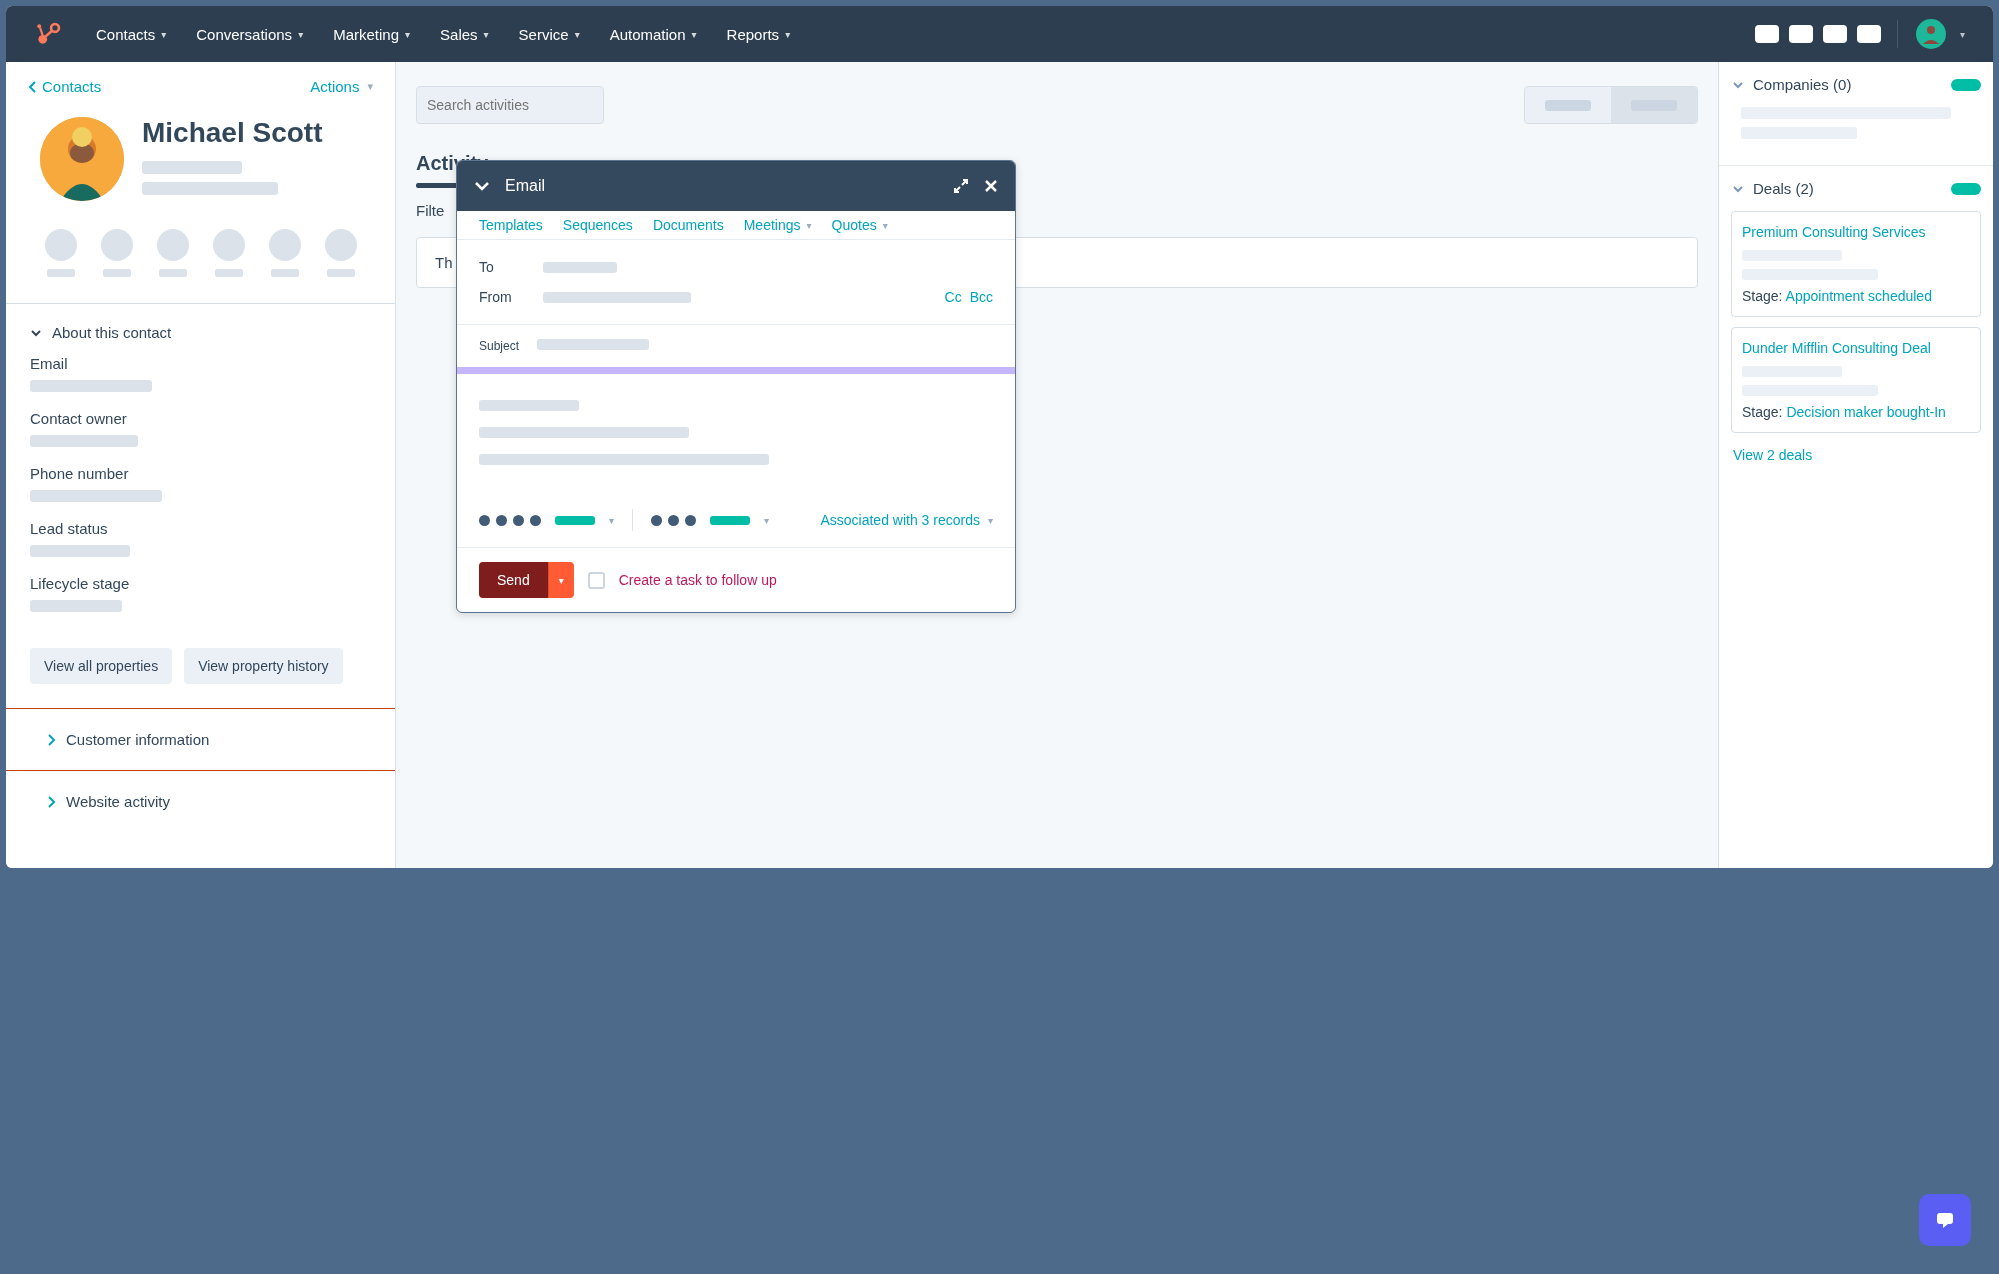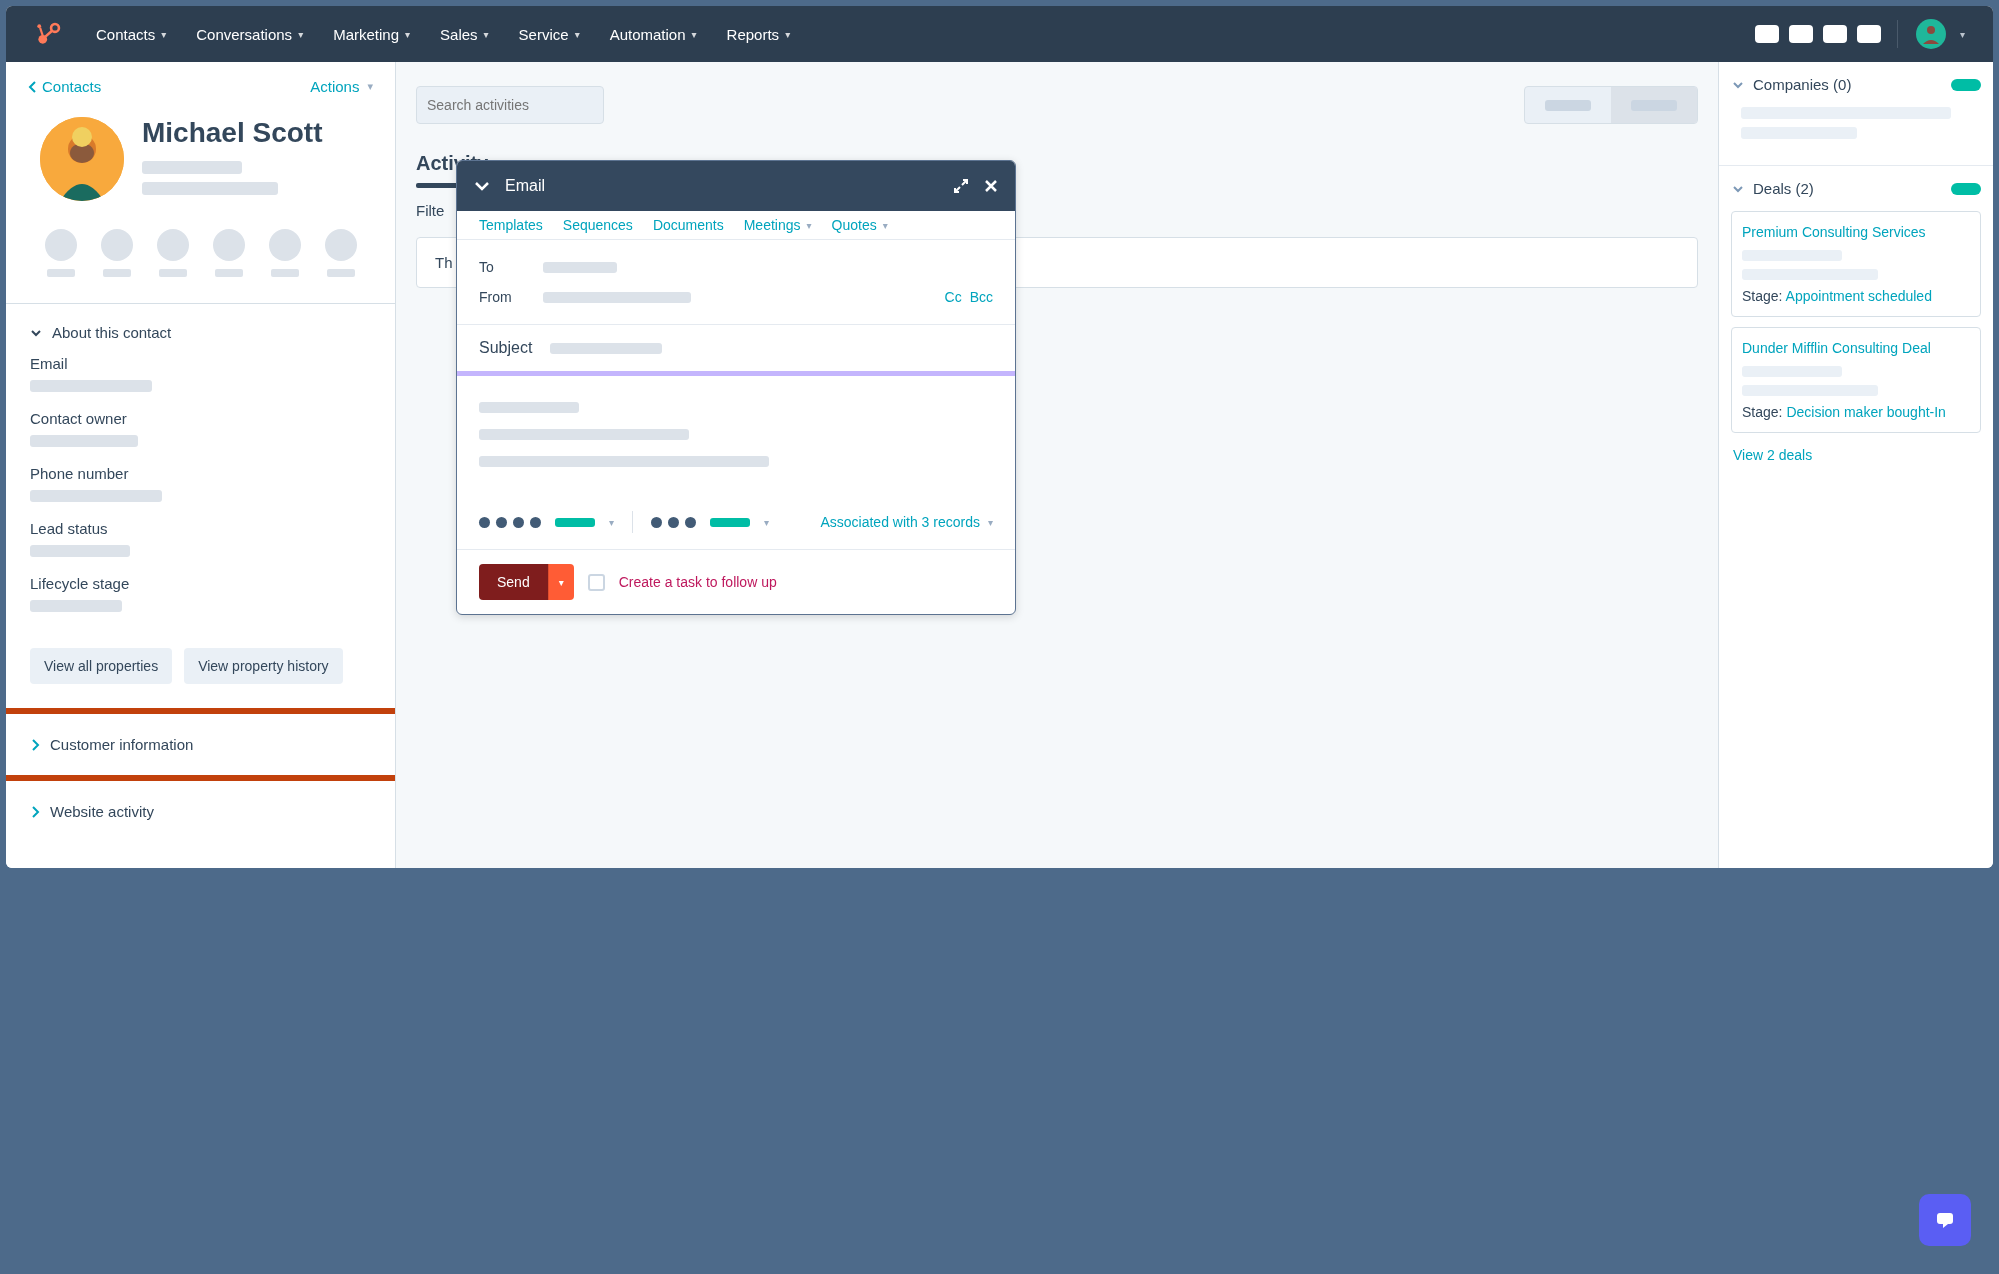--- a/index.html
+++ b/index.html
@@ -42,21 +42,21 @@
 
   .section-divider { border-top: 1px solid #d6dfe6; }
   .collapse-hdr { display: flex; align-items: center; gap: 10px; padding: 20px 22px 14px 24px; color: #33475b; font-size: 15px; font-weight: 500; cursor: pointer; }
   .collapse-hdr .caret { color: #33475b; }
   .field-list { padding: 0 24px 18px; }
   .field { margin-bottom: 18px; }
   .field-label { color: #33475b; font-size: 15px; margin-bottom: 8px; }
   .field .ph { height: 12px; width: 122px; }
   .prop-buttons { display: flex; gap: 12px; padding: 0 24px 24px; }
   .prop-btn { background: #eaf0f6; color: #33475b; border: none; border-radius: 4px; padding: 10px 14px; font-size: 14px; cursor: pointer; }
-  .collapse-row { display: flex; align-items: center; gap: 10px; padding: 22px 24px; color: #33475b; font-size: 15px; cursor: pointer; border-top: 6px solid #c2410c; }
+  .collapse-row { display: flex; align-items: center; gap: 10px; padding: 22px 40px; color: #33475b; font-size: 15px; cursor: pointer; border-top: 1px solid #c2410c; }
   .collapse-row .caret-r { color: #00a4bd; font-weight: bold; }
 
   
   .center { flex: 1; position: relative; padding: 24px 20px; background: #f5f8fa; overflow: hidden; }
   .search-row { display: flex; justify-content: space-between; align-items: center; margin-bottom: 28px; }
   .search-box { display: flex; align-items: center; background: #eaf0f6; border: 1px solid #d6dfe6; border-radius: 4px; height: 38px; width: 188px; padding: 0 10px; }
   .search-box input { border: none; background: transparent; flex: 1; font-size: 14px; color: #7c98b6; outline: none; }
   .search-box .search-icon { color: #00a4bd; }
   .seg-toggle { display: flex; background: #eaf0f6; border: 1px solid #d6dfe6; border-radius: 4px; height: 38px; overflow: hidden; }
   .seg-toggle .seg { width: 86px; display: flex; align-items: center; justify-content: center; }
@@ -73,21 +73,21 @@
   .em-hdr .title { font-size: 16px; flex: 1; }
   .em-hdr .icon-btn { cursor: pointer; color: #fff; display: flex; }
   .em-tabs { display: flex; gap: 20px; padding: 6px 22px; border-bottom: 1px solid #e5eaf0; }
   .em-tab { color: #00a4bd; font-size: 14px; font-weight: 500; display: flex; align-items: center; gap: 6px; cursor: pointer; }
   .em-tab .chev { color: #99acc2; font-size: 10px; }
   .em-fields { padding: 12px 22px; border-bottom: 1px solid #e5eaf0; }
   .em-field-row { display: flex; align-items: center; gap: 18px; padding: 7px 0; font-size: 14px; color: #33475b; }
   .em-field-row .lbl { width: 46px; }
   .em-field-row .ph { height: 11px; background: #dce2e9; border-radius: 3px; }
   .em-field-row .ccbcc { margin-left: auto; display: flex; gap: 8px; color: #00a4bd; }
-  .em-subject { padding: 14px 22px; display: flex; align-items: center; gap: 18px; border-bottom: 5px solid #c4b5fd; font-size: 16px; color: #33475b; }
+  .em-subject { padding: 14px 22px; display: flex; gap: 18px; border-bottom: 7px solid #c4b5fd; font-size: 12px; color: #33475b; }
   .em-body { padding: 26px 22px 18px; min-height: 120px; }
   .em-body .ph { height: 11px; background: #dce2e9; border-radius: 3px; margin-bottom: 16px; }
   .em-toolbar { display: flex; align-items: center; padding: 10px 22px 16px; gap: 14px; }
   .dot { width: 11px; height: 11px; border-radius: 50%; background: #425b76; }
   .dots { display: flex; gap: 6px; }
   .mini-pill { width: 40px; height: 9px; background: #00bda5; border-radius: 3px; }
   .tool-chev { color: #99acc2; font-size: 10px; }
   .tool-sep { width: 1px; height: 22px; background: #dce2e9; margin: 0 4px; }
   .assoc { margin-left: auto; color: #00a4bd; font-size: 14px; display: flex; align-items: center; gap: 8px; }
   .em-footer { border-top: 1px solid #e5eaf0; padding: 14px 22px; display: flex; align-items: center; gap: 14px; }

